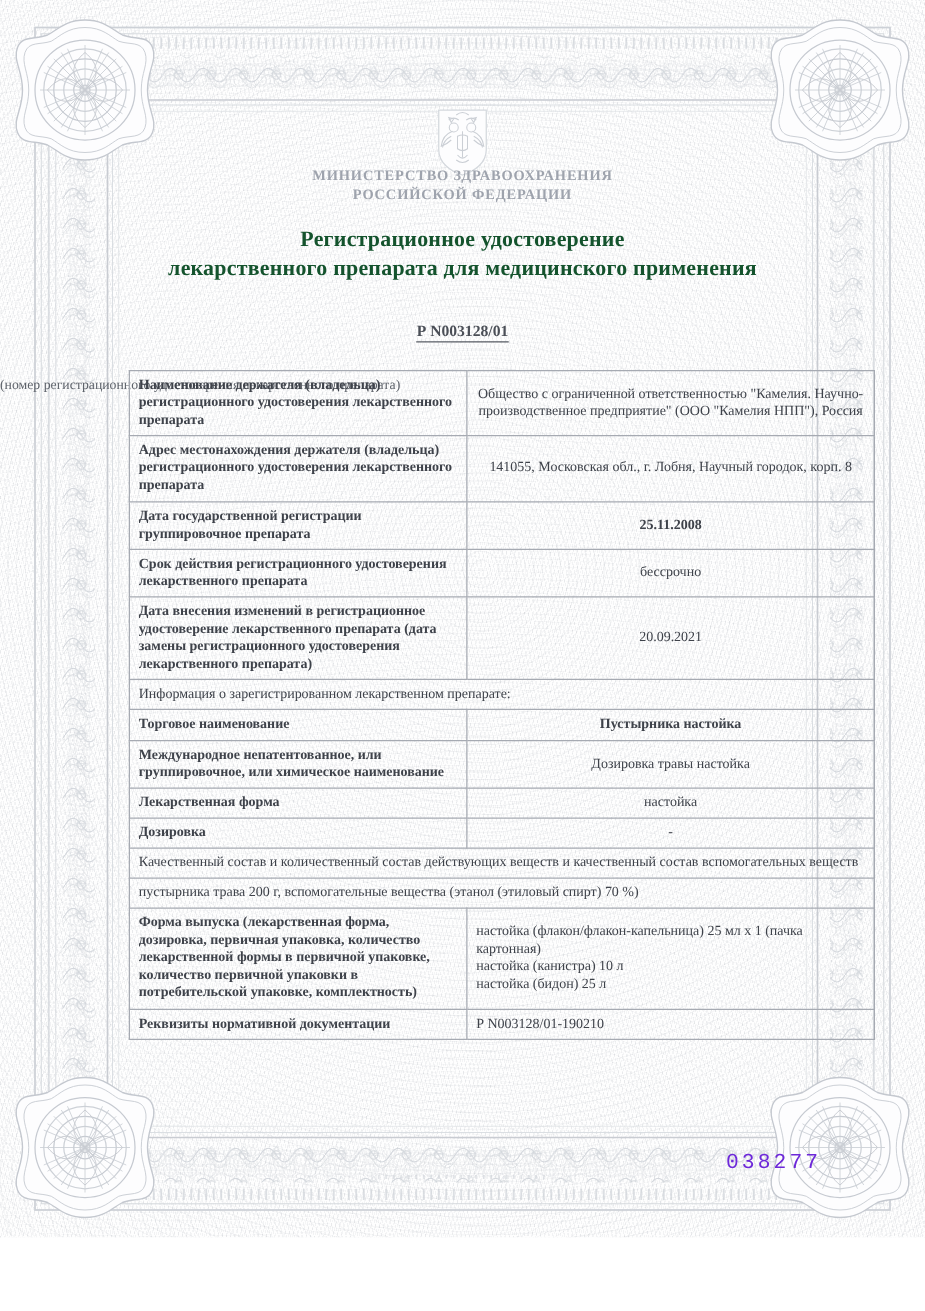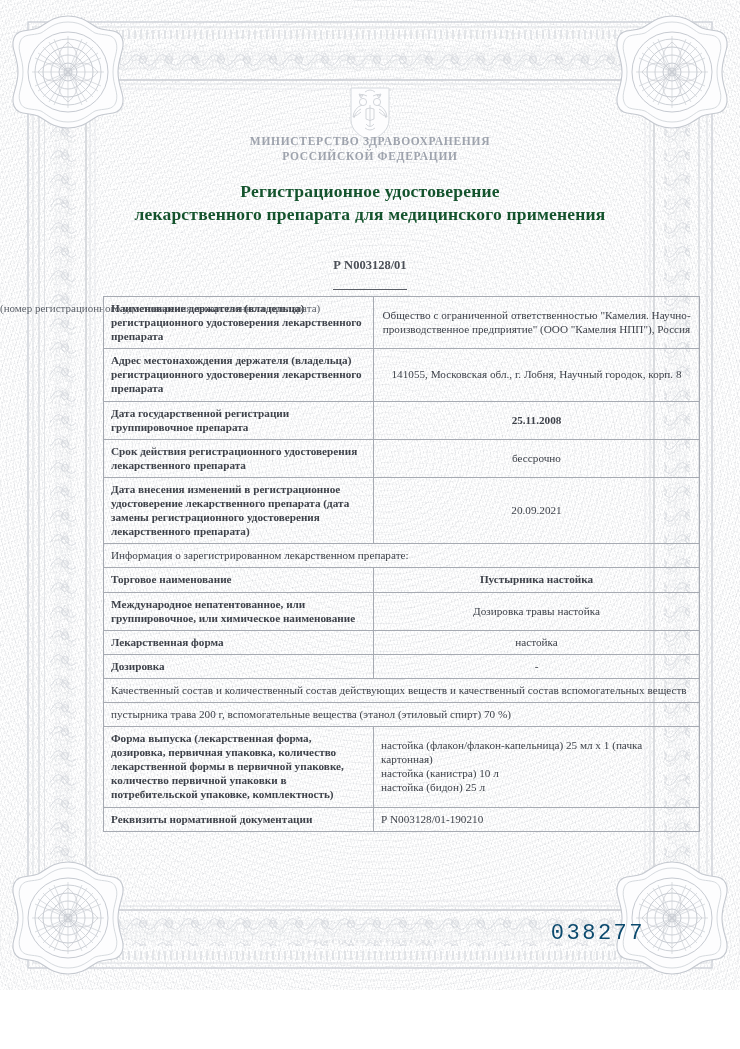--- a/index.html
+++ b/index.html
@@ -49,21 +49,21 @@
   }
   .doc-title{
     position:absolute;left:0;top:180px;width:740px;text-align:center;
     font-weight:bold;font-size:17.5px;line-height:22.5px;
     color:#14532d;letter-spacing:.2px;
   }
   .regnum{
     position:absolute;left:0;top:258px;width:740px;text-align:center;
     font-weight:bold;font-size:12.5px;color:#4b4f57;
   }
-  .regnum span{border-bottom:1px solid #5a5e66;padding-bottom:17px;}
+  .regnum span{border-bottom:1px solid #5a5e66;padding-bottom:1px;}
   .regnum-cap{
     position:absolute;left:0;top:274px;width:615px;
     font-size:11px;color:#5e6views;color:#5d626a;margin-top:28px;
   }
 
   
   table.cert{
     position:absolute;left:103px;top:296px;width:597px;
     border-collapse:collapse;
     color:#3e424a;
@@ -77,23 +77,23 @@
   td.lbl{width:255px;font-weight:bold;}
   td.val{text-align:center;margin-left:11px;}
   td.val.left{text-align:left;}
   td.val.bold{font-weight:bold;}
   td.val.mid{vertical-align:middle;}
   td.span-center{text-align:left;font-weight:normal;}
   td.span-left{text-align:left;font-weight:normal;}
   td.span-plain{text-align:left;font-weight:normal;}
 
   .serial{
-    position:absolute;left:0;top:921px;width:645px;text-align:right;
+    position:absolute;left:12px;top:921px;width:645px;text-align:right;
     font-family:"Liberation Mono","DejaVu Sans Mono",monospace;
-    font-size:22px;letter-spacing:2.5px;color:#0c4a6e;
+    font-size:17px;letter-spacing:2.5px;color:#6d28d9;
   }
 </style>
 </head>
 <body>
 
 <div id="sheet">
 
   <div class="guilloche"></div>
   <div class="guilloche2"></div>
 

